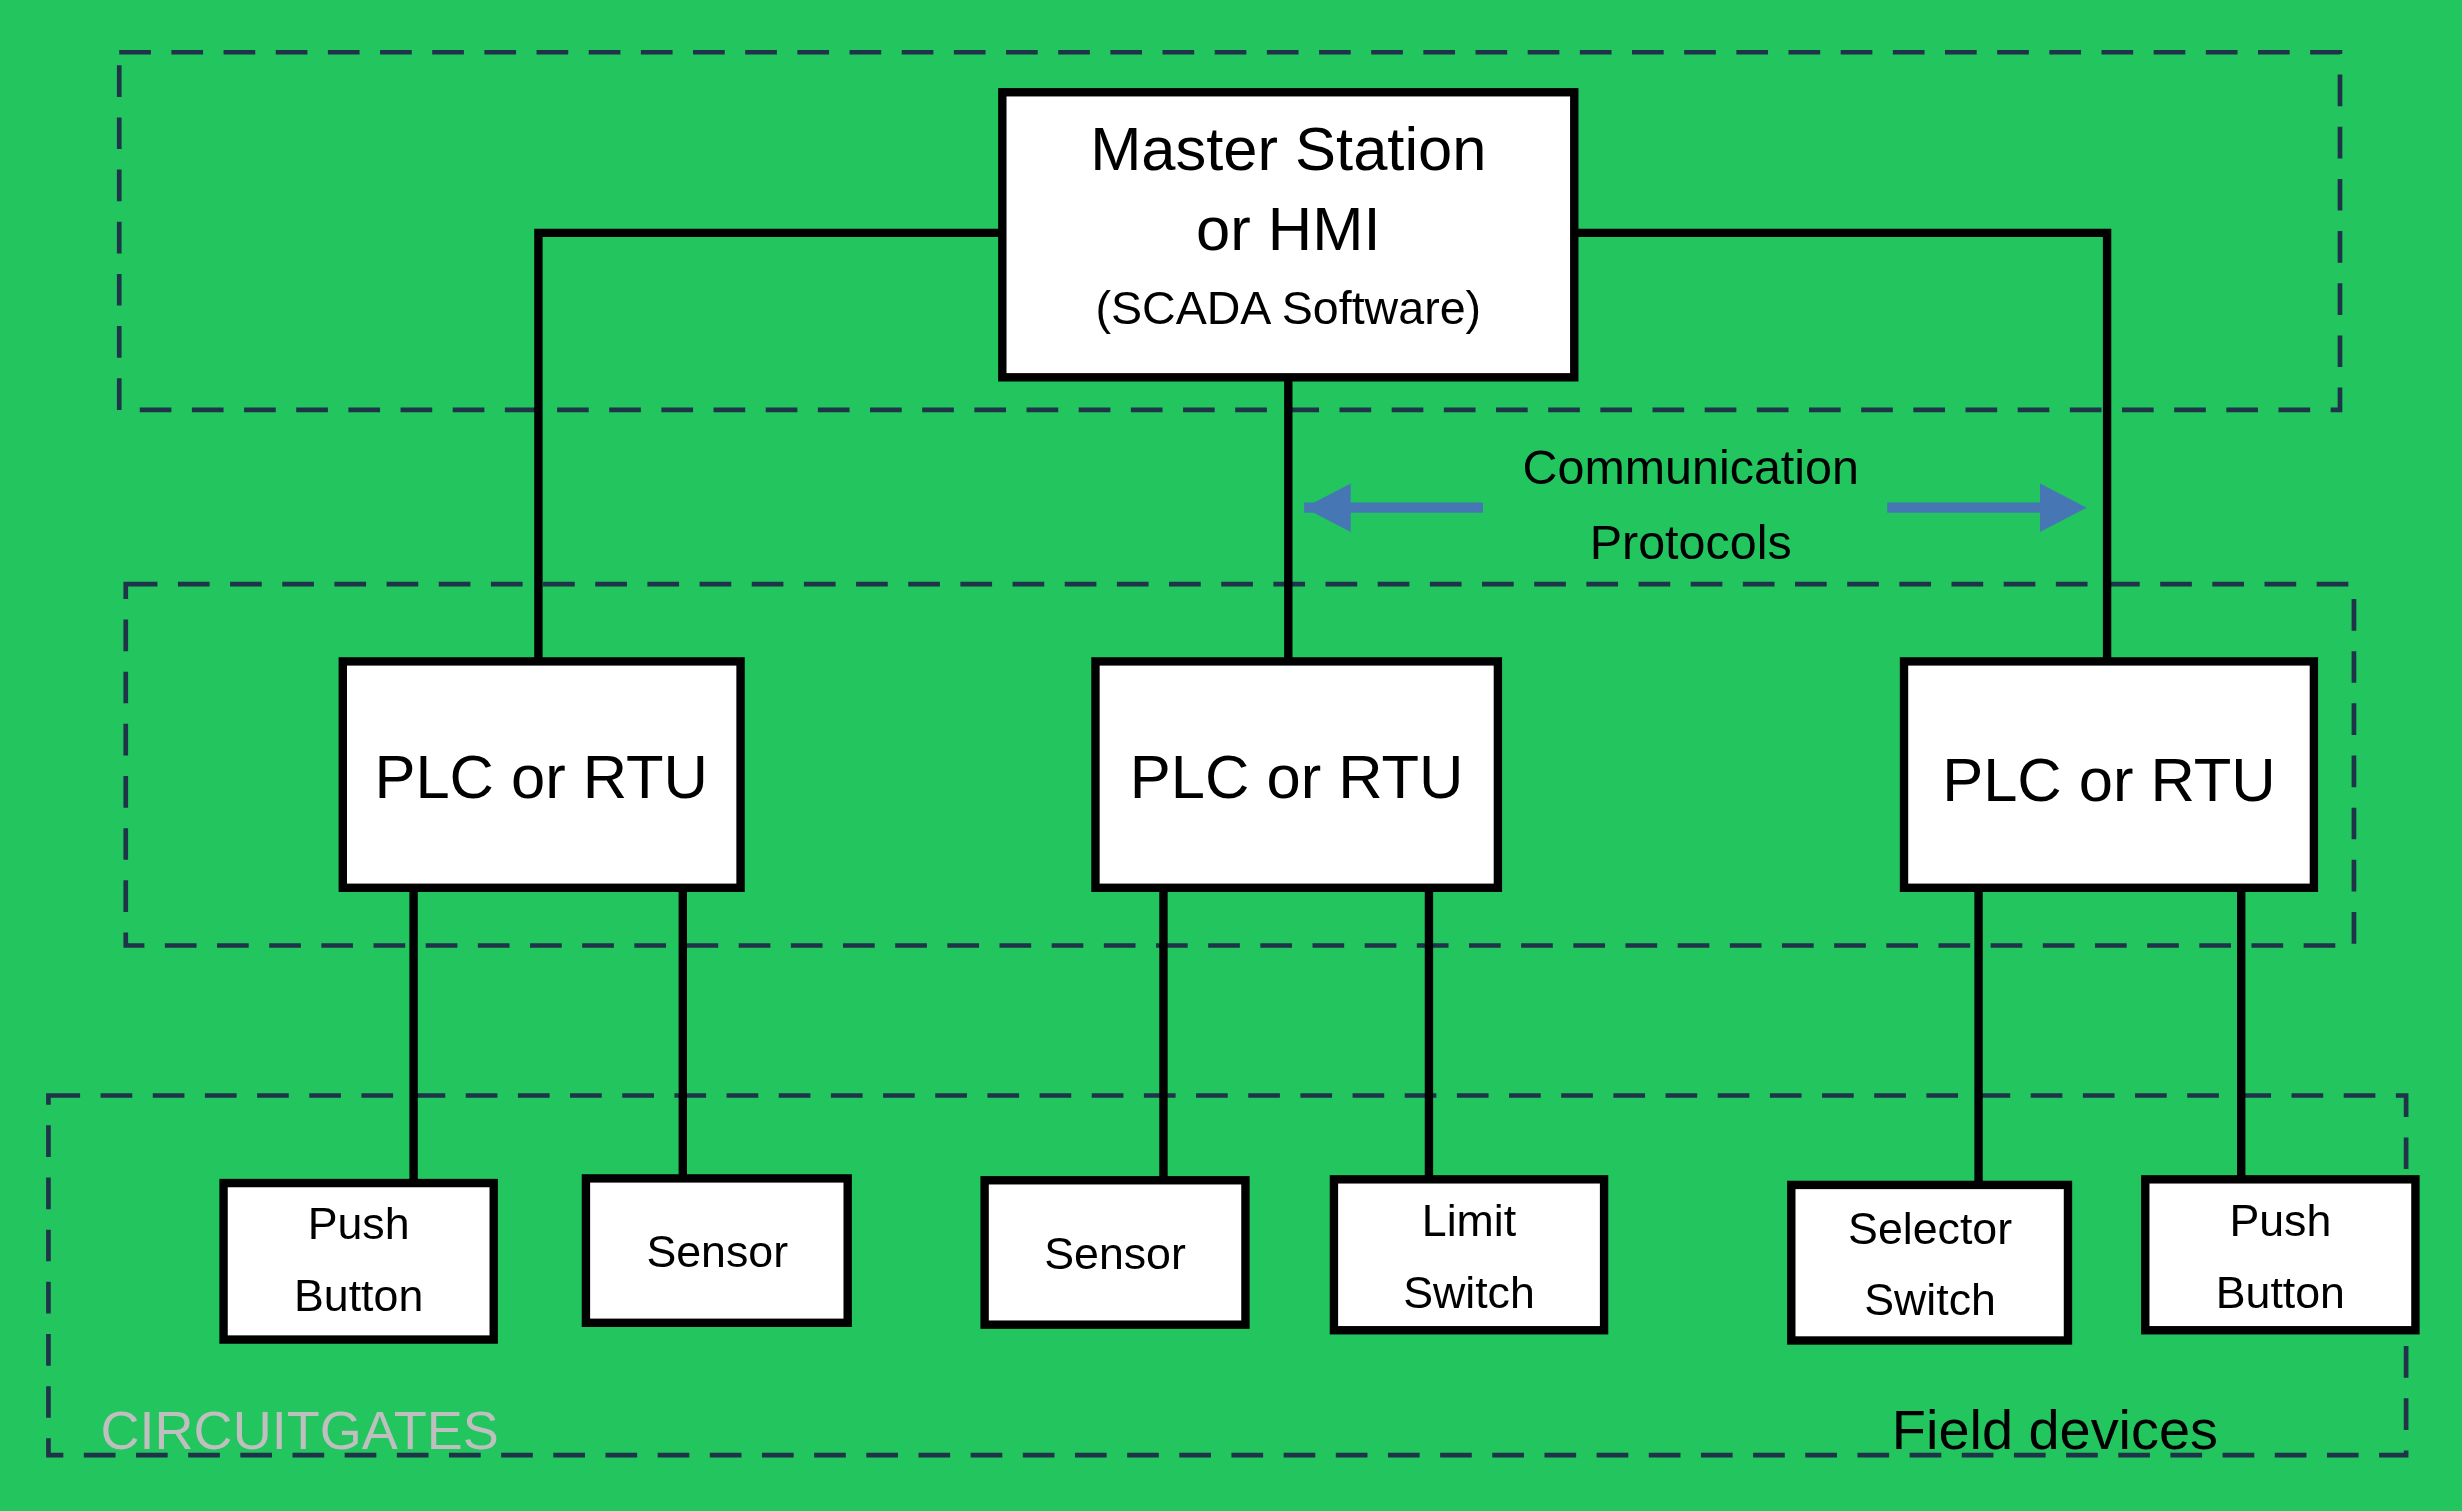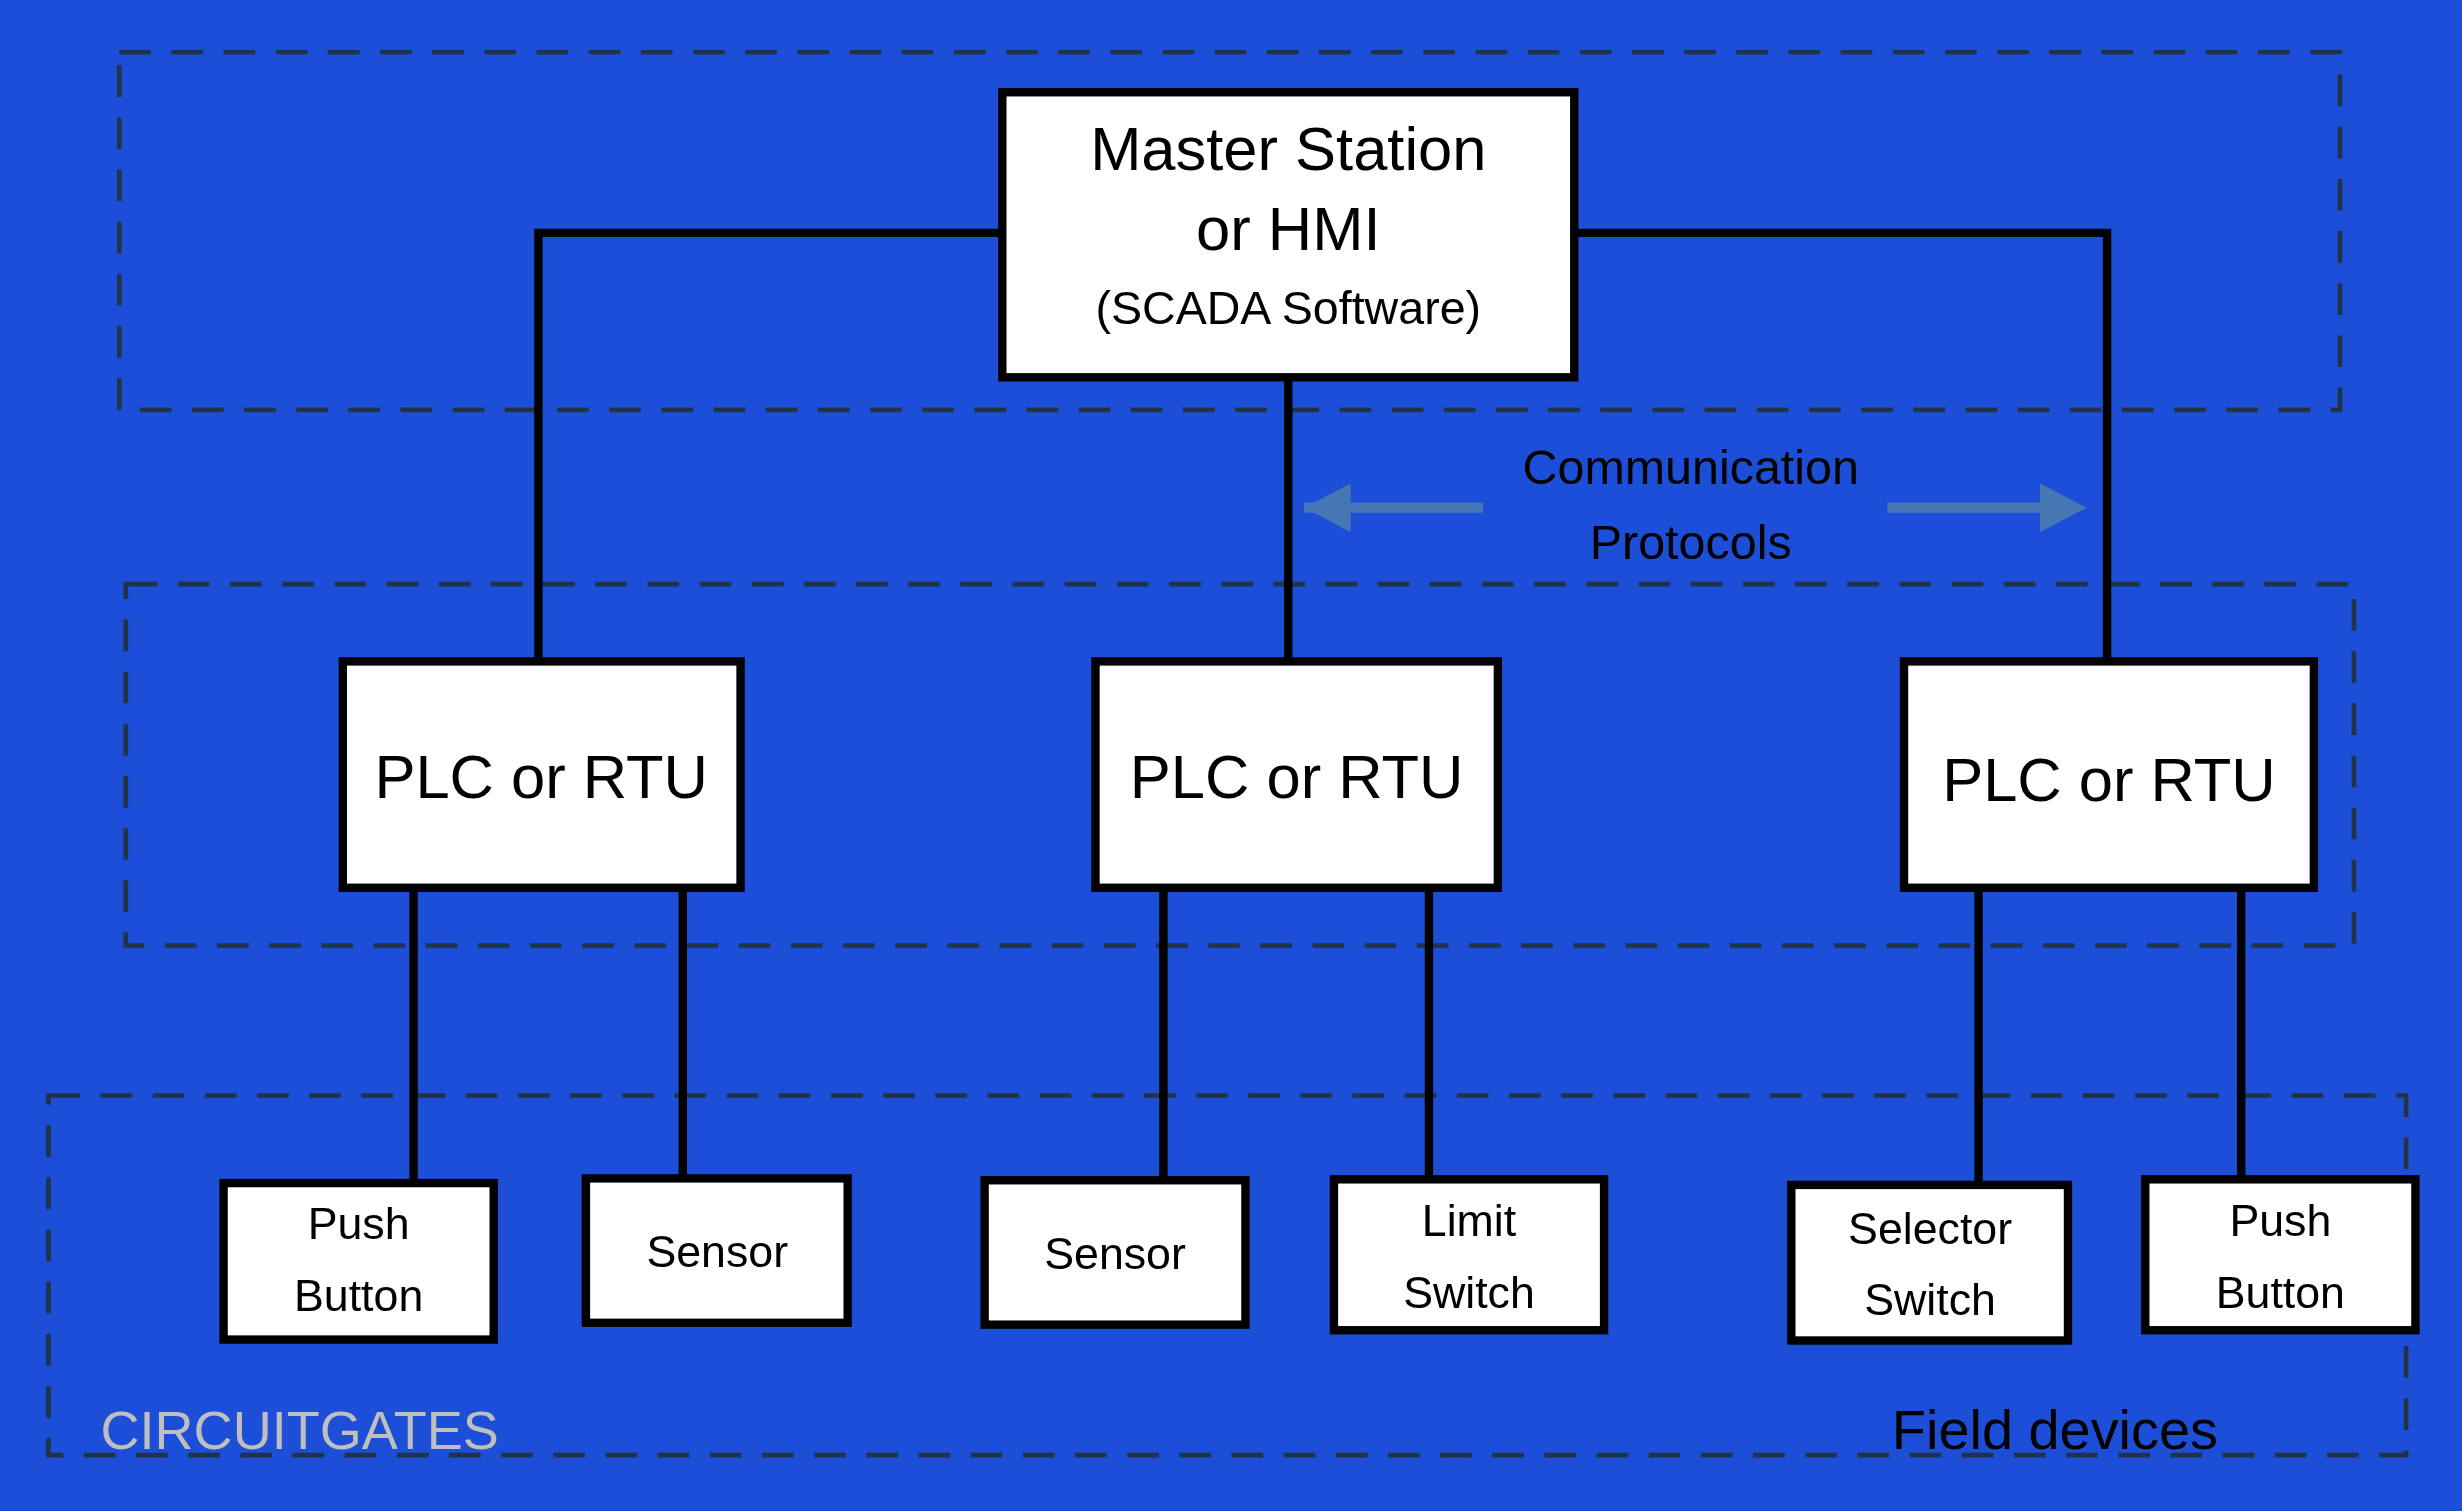--- a/index.html
+++ b/index.html
@@ -4,21 +4,21 @@
 <style>
   html, body {
     margin: 0;
     padding: 0;
     background: #ffffff;
   }
   #stage {
     position: relative;
     width: 2462px;
     height: 1511px;
-    background: #1d4ed8;
+    background: #22c55e;
     overflow: hidden;
     font-family: "Liberation Sans", sans-serif;
     text-decoration: underline;
   }
   #diagram-svg {
     position: absolute;
     left: 0;
     top: 0;
     width: 2462px;
     height: 1511px;

